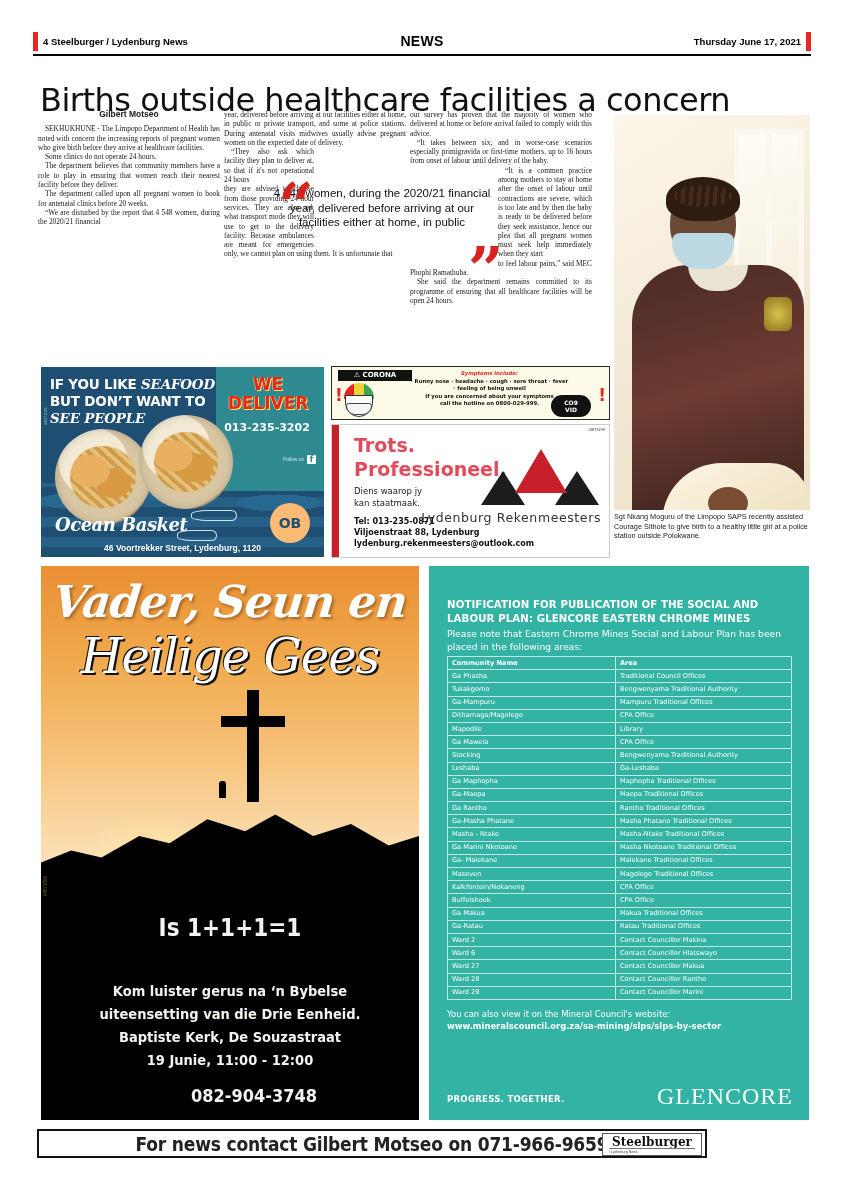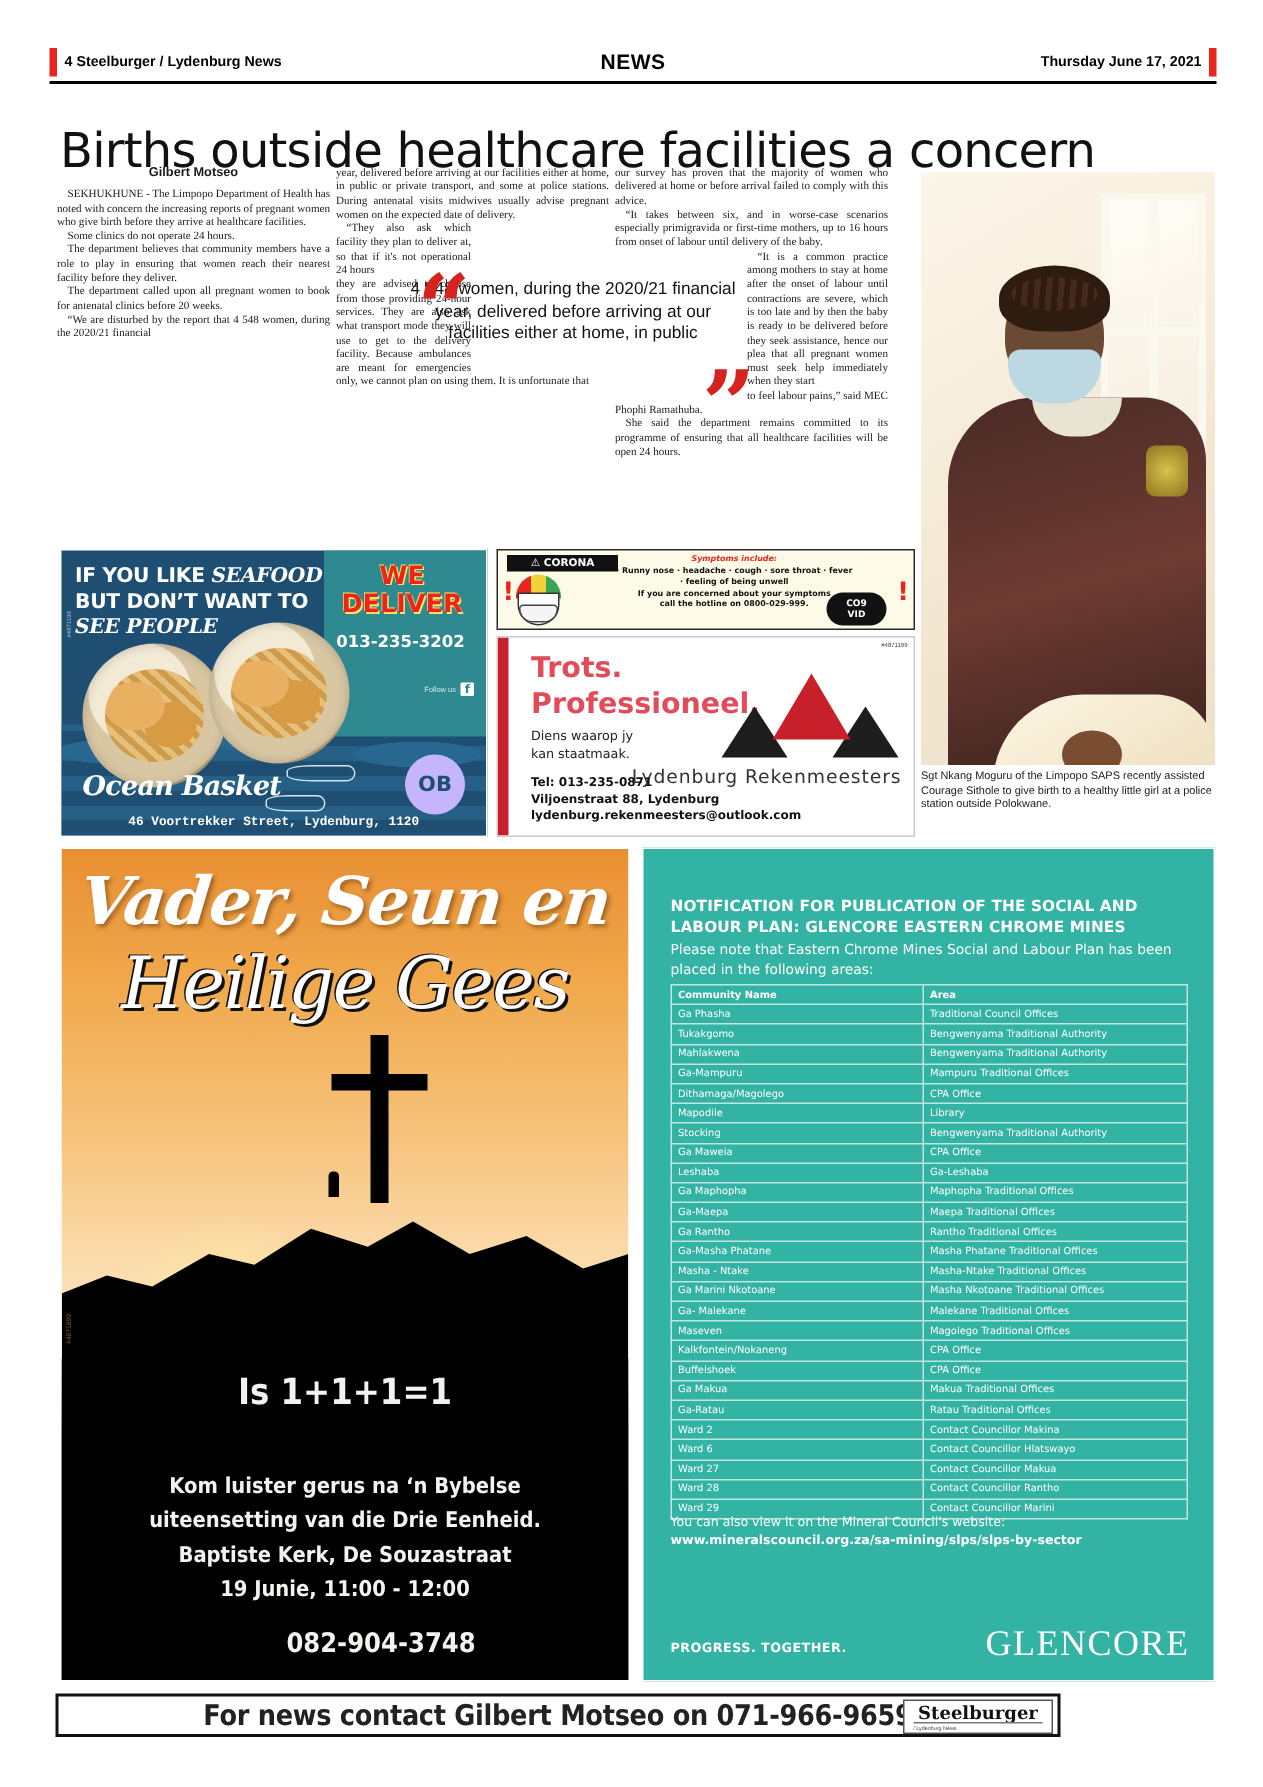--- a/index.html
+++ b/index.html
@@ -206,26 +206,26 @@
   }
   .ob-p1 { left:14px; top:62px; width:96px; height:96px; }
   .ob-p2 { left:98px; top:48px; width:94px; height:94px; }
   .ob-logo {
     position:absolute; left:14px; bottom:22px;
     font-family:"DejaVu Serif", serif; font-style:italic; font-weight:bold;
     font-size:18px; color:#fff; letter-spacing:-0.5px;
   }
   .ob-addr {
     position:absolute; left:0; bottom:4px; width:100%; text-align:center;
-    font-family:Liberation Mono, monospace; font-weight:bold;
+    font-family:Liberation Sans, sans-serif; font-weight:bold;
     font-size:8.5px; color:#fff;
   }
   .ob-seal {
     position:absolute; right:14px; bottom:14px; width:40px; height:40px;
-    border-radius:50%; background:#c4b5fd;
+    border-radius:50%; background:#fdba74;
     display:flex; align-items:center; justify-content:center;
     font-family:"DejaVu Sans", sans-serif; font-weight:bold;
     font-size:14px; color:#1e4f73;
   }
   .ob-fish {
     position:absolute; border:1.5px solid #cfe3ef; height:11px; border-radius:40% 6px 6px 40%;
   }
   .ob-f1 { left:150px; bottom:36px; width:46px; }
   .ob-f2 { left:136px; bottom:16px; width:40px; }
   .ob-side {
@@ -633,42 +633,38 @@
       <tbody>
           <tr>
             <td>Ga Phasha</td>
             <td>Traditional Council Offices</td>
           </tr>
           <tr>
             <td>Tukakgomo</td>
             <td>Bengwenyama Traditional Authority</td>
           </tr>
           <tr>
-            <td>Mahlakwena</td>
-            <td>Bengwenyama Traditional Authority</td>
-          </tr>
-          <tr>
             <td>Ga-Mampuru</td>
             <td>Mampuru Traditional Offices</td>
           </tr>
           <tr>
             <td>Dithamaga/Magolego</td>
             <td>CPA Office</td>
           </tr>
           <tr>
             <td>Mapodile</td>
             <td>Library</td>
           </tr>
           <tr>
+            <td>Ga Maweia</td>
+            <td>CPA Office</td>
+          </tr>
+          <tr>
             <td>Stocking</td>
             <td>Bengwenyama Traditional Authority</td>
-          </tr>
-          <tr>
-            <td>Ga Maweia</td>
-            <td>CPA Office</td>
           </tr>
           <tr>
             <td>Leshaba</td>
             <td>Ga-Leshaba</td>
           </tr>
           <tr>
             <td>Ga Maphopha</td>
             <td>Maphopha Traditional Offices</td>
           </tr>
           <tr>

